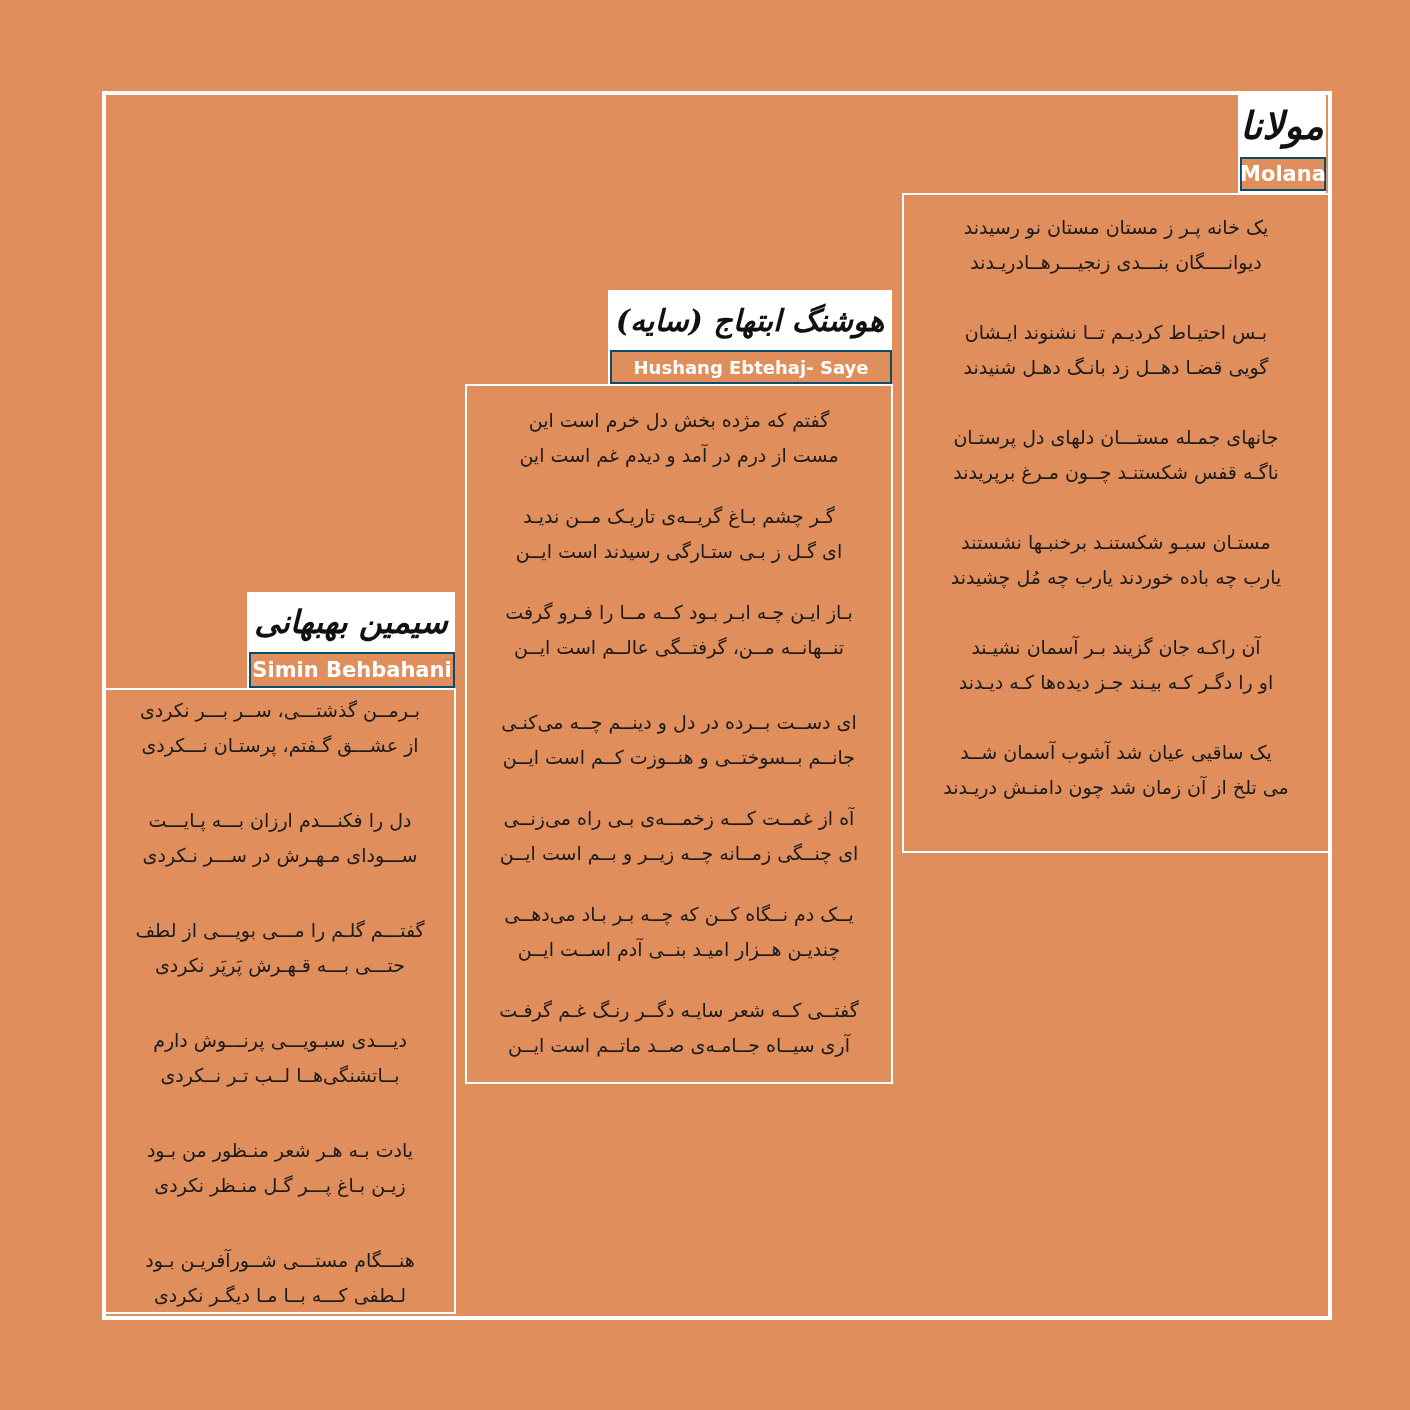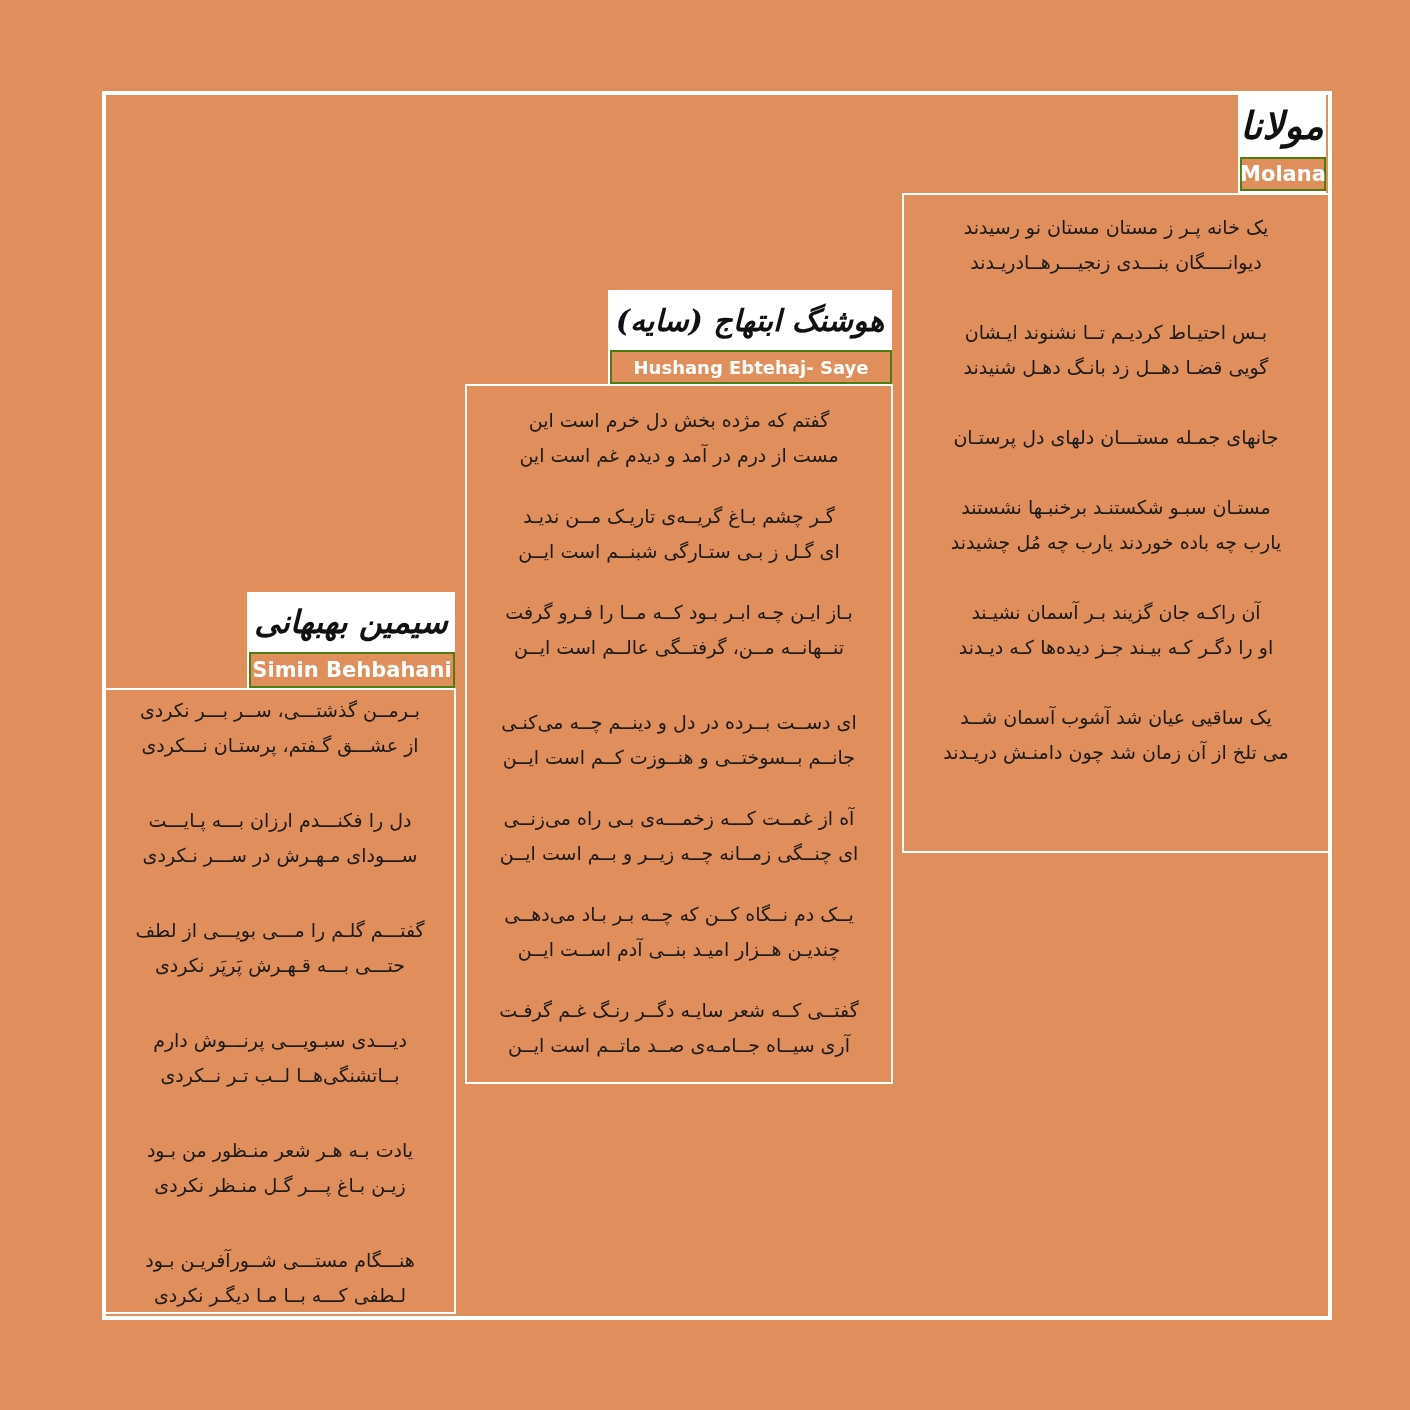--- a/index.html
+++ b/index.html
@@ -38,21 +38,21 @@
       justify-content: center;
       direction: rtl;
       font-family: "DejaVu Serif", serif;
       font-style: italic;
       font-weight: bold;
       color: #111111;
     }
     .latin-label {
       position: absolute;
       background: #e08e5c;
-      border: 2px solid #4d7c0f;
+      border: 2px solid #0c4a6e;
       box-sizing: border-box;
       color: #ffffff;
       font-family: "DejaVu Sans", sans-serif;
       font-weight: bold;
       display: flex;
       align-items: center;
       justify-content: center;
       white-space: nowrap;
     }
     .label-wrap {
@@ -96,20 +96,21 @@
       <p class="stanza" style="margin-bottom:35px;">
         <span class="stanza-line">یک خانه پـر ز مستان مستان نو رسیدند</span>
         <span class="stanza-line">دیوانــــگان بنـــدی زنجیـــرهــادریـدند</span>
       </p>
       <p class="stanza" style="margin-bottom:35px;">
         <span class="stanza-line">بـس احتیـاط کردیـم تــا نشنوند ایـشان</span>
         <span class="stanza-line">گویی قضـا دهــل زد بانـگ دهـل شنیدند</span>
       </p>
       <p class="stanza" style="margin-bottom:35px;">
         <span class="stanza-line">جانهای جمـله مستـــان دلهای دل پرستـان</span>
+        <span class="stanza-line">ناگـه قفس شکستنـد چــون مـرغ برپریدند</span>
       </p>
       <p class="stanza" style="margin-bottom:35px;">
         <span class="stanza-line">مستـان سبـو شکستنـد برخنبـها نشستند</span>
         <span class="stanza-line">یارب چه باده خوردند یارب چه مُل چشیدند</span>
       </p>
       <p class="stanza" style="margin-bottom:35px;">
         <span class="stanza-line">آن راکـه جان گزیند بـر آسمان نشیـند</span>
         <span class="stanza-line">او را دگـر کـه بیـند جـز دیده‌ها کـه دیـدند</span>
       </p>
       <p class="stanza">
@@ -130,21 +131,21 @@
       <span>Hushang Ebtehaj- Saye</span>
     </div>
     <div class="box" style="left:465px; top:384px; width:428px; height:700px;"></div>
     <div class="poem" style="left:475px; top:403px; width:408px;">
       <p class="stanza" style="margin-bottom:26px;">
         <span class="stanza-line">گفتم که مژده بخش دل خرم است این</span>
         <span class="stanza-line">مست از درم در آمد و دیدم غم است این</span>
       </p>
       <p class="stanza" style="margin-bottom:26px;">
         <span class="stanza-line">گـر چشم بـاغ گریــه‌ی تاریـک مــن ندیـد</span>
-        <span class="stanza-line">ای گـل ز بـی ستـارگی شبنــم است ایــن</span>
+        <span class="stanza-line">ای گـل ز بـی ستـارگی رسیدند است ایــن</span>
       </p>
       <p class="stanza" style="margin-bottom:40px;">
         <span class="stanza-line">بـاز ایـن چـه ابـر بـود کــه مــا را فـرو گرفت</span>
         <span class="stanza-line">تنــهانــه مــن، گرفتــگی عالــم است ایــن</span>
       </p>
       <p class="stanza" style="margin-bottom:26px;">
         <span class="stanza-line">ای دســت بــرده در دل و دینــم چــه می‌کنـی</span>
         <span class="stanza-line">جانــم بــسوختــی و هنــوزت کــم است ایــن</span>
       </p>
       <p class="stanza" style="margin-bottom:26px;">

